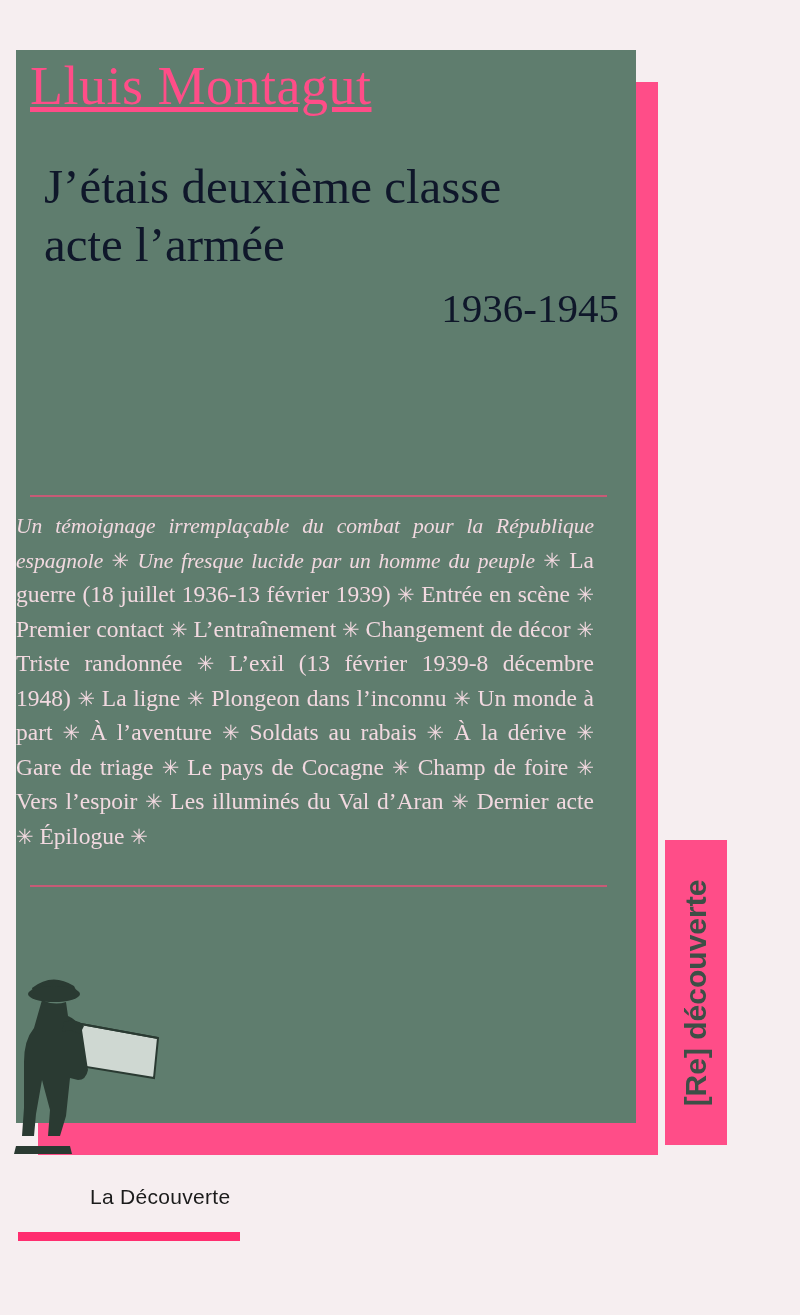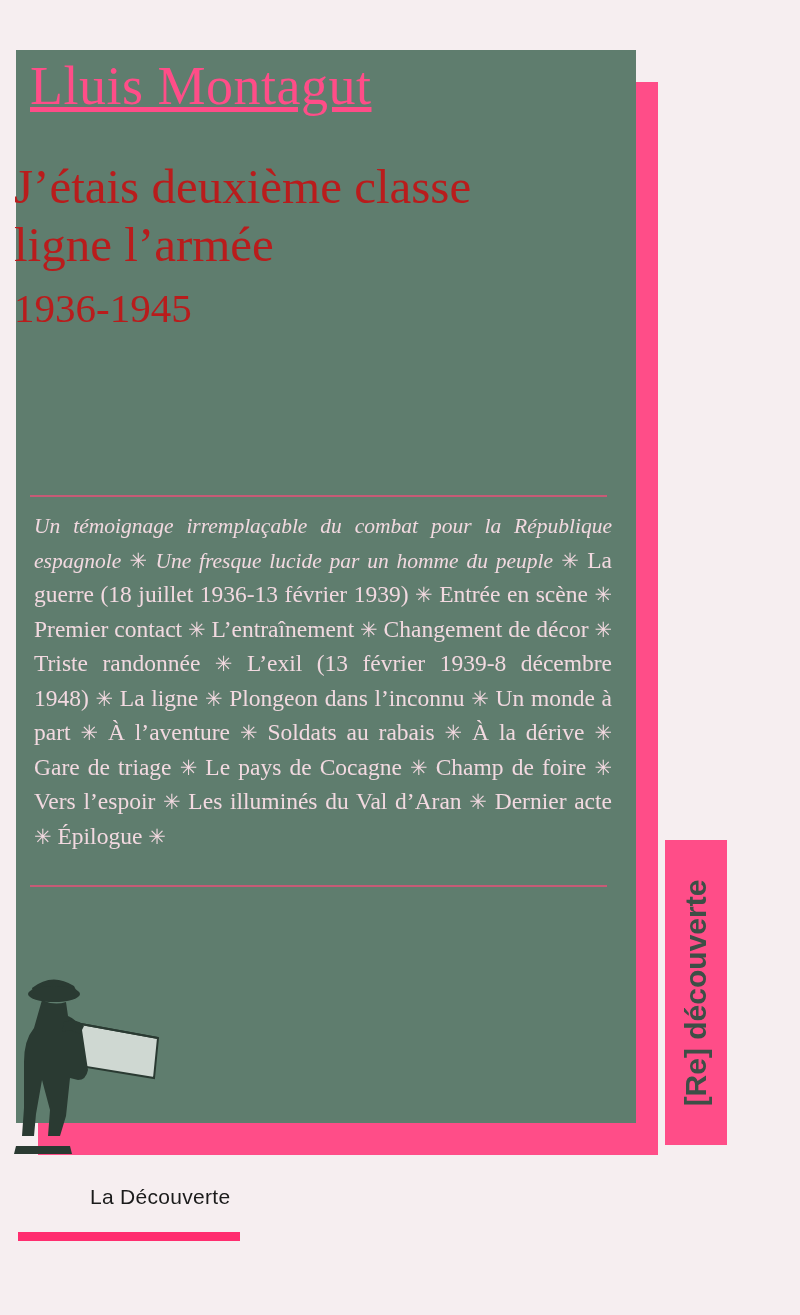--- a/index.html
+++ b/index.html
@@ -50,50 +50,51 @@
     width: 560px;
     color: #ff4d88;
     font-size: 54px;
     line-height: 1.05;
     letter-spacing: 0.5px;
     text-decoration: underline;
   }
 
   .title {
     position: absolute;
-    left: 14px;
+    left: 44px;
     top: 158px;
     width: 575px;
-    color: #b91c1c;
+    color: #0f172a;
     font-size: 49px;
     line-height: 1.18;
     letter-spacing: 0px;
   }
   .title .line { display: block; white-space: nowrap; }
   .title .years {
     display: block;
     font-size: 41px;
     margin-top: 10px;
+    text-align: right;
   }
 
   
   .rule {
     position: absolute;
     left: 30px;
     width: 577px;
     height: 2px;
     background: #c75a76;
   }
   .rule-top { top: 495px; }
   .rule-bottom { top: 885px; }
 
   
   .blurb {
     position: absolute;
-    left: 34px;
+    left: 16px;
     top: 508px;
     width: 578px;
     color: #f2d9e0;
     font-size: 23.5px;
     line-height: 1.47;
     text-align: justify;
   }
   .blurb .it {
     font-style: italic;
     font-size: 21.5px;
@@ -165,21 +166,21 @@
 
 <div class="cover">
 
   <div class="pink-shadow"></div>
   <div class="green-panel"></div>
 
   <div class="author">Lluis Montagut</div>
 
   <div class="title">
     <span class="line">J’étais deuxième classe</span>
-    <span class="line">ligne l’armée</span>
+    <span class="line">acte l’armée</span>
     <span class="years">1936-1945</span>
   </div>
 
   <div class="rule rule-top"></div>
 
   <div class="blurb">
     <span class="it">Un témoignage irremplaçable du combat pour la République espagnole</span>
     <span class="ast">✳</span>
     <span class="it">Une fresque lucide par un homme du peuple</span>
     <span class="ast">✳</span>

